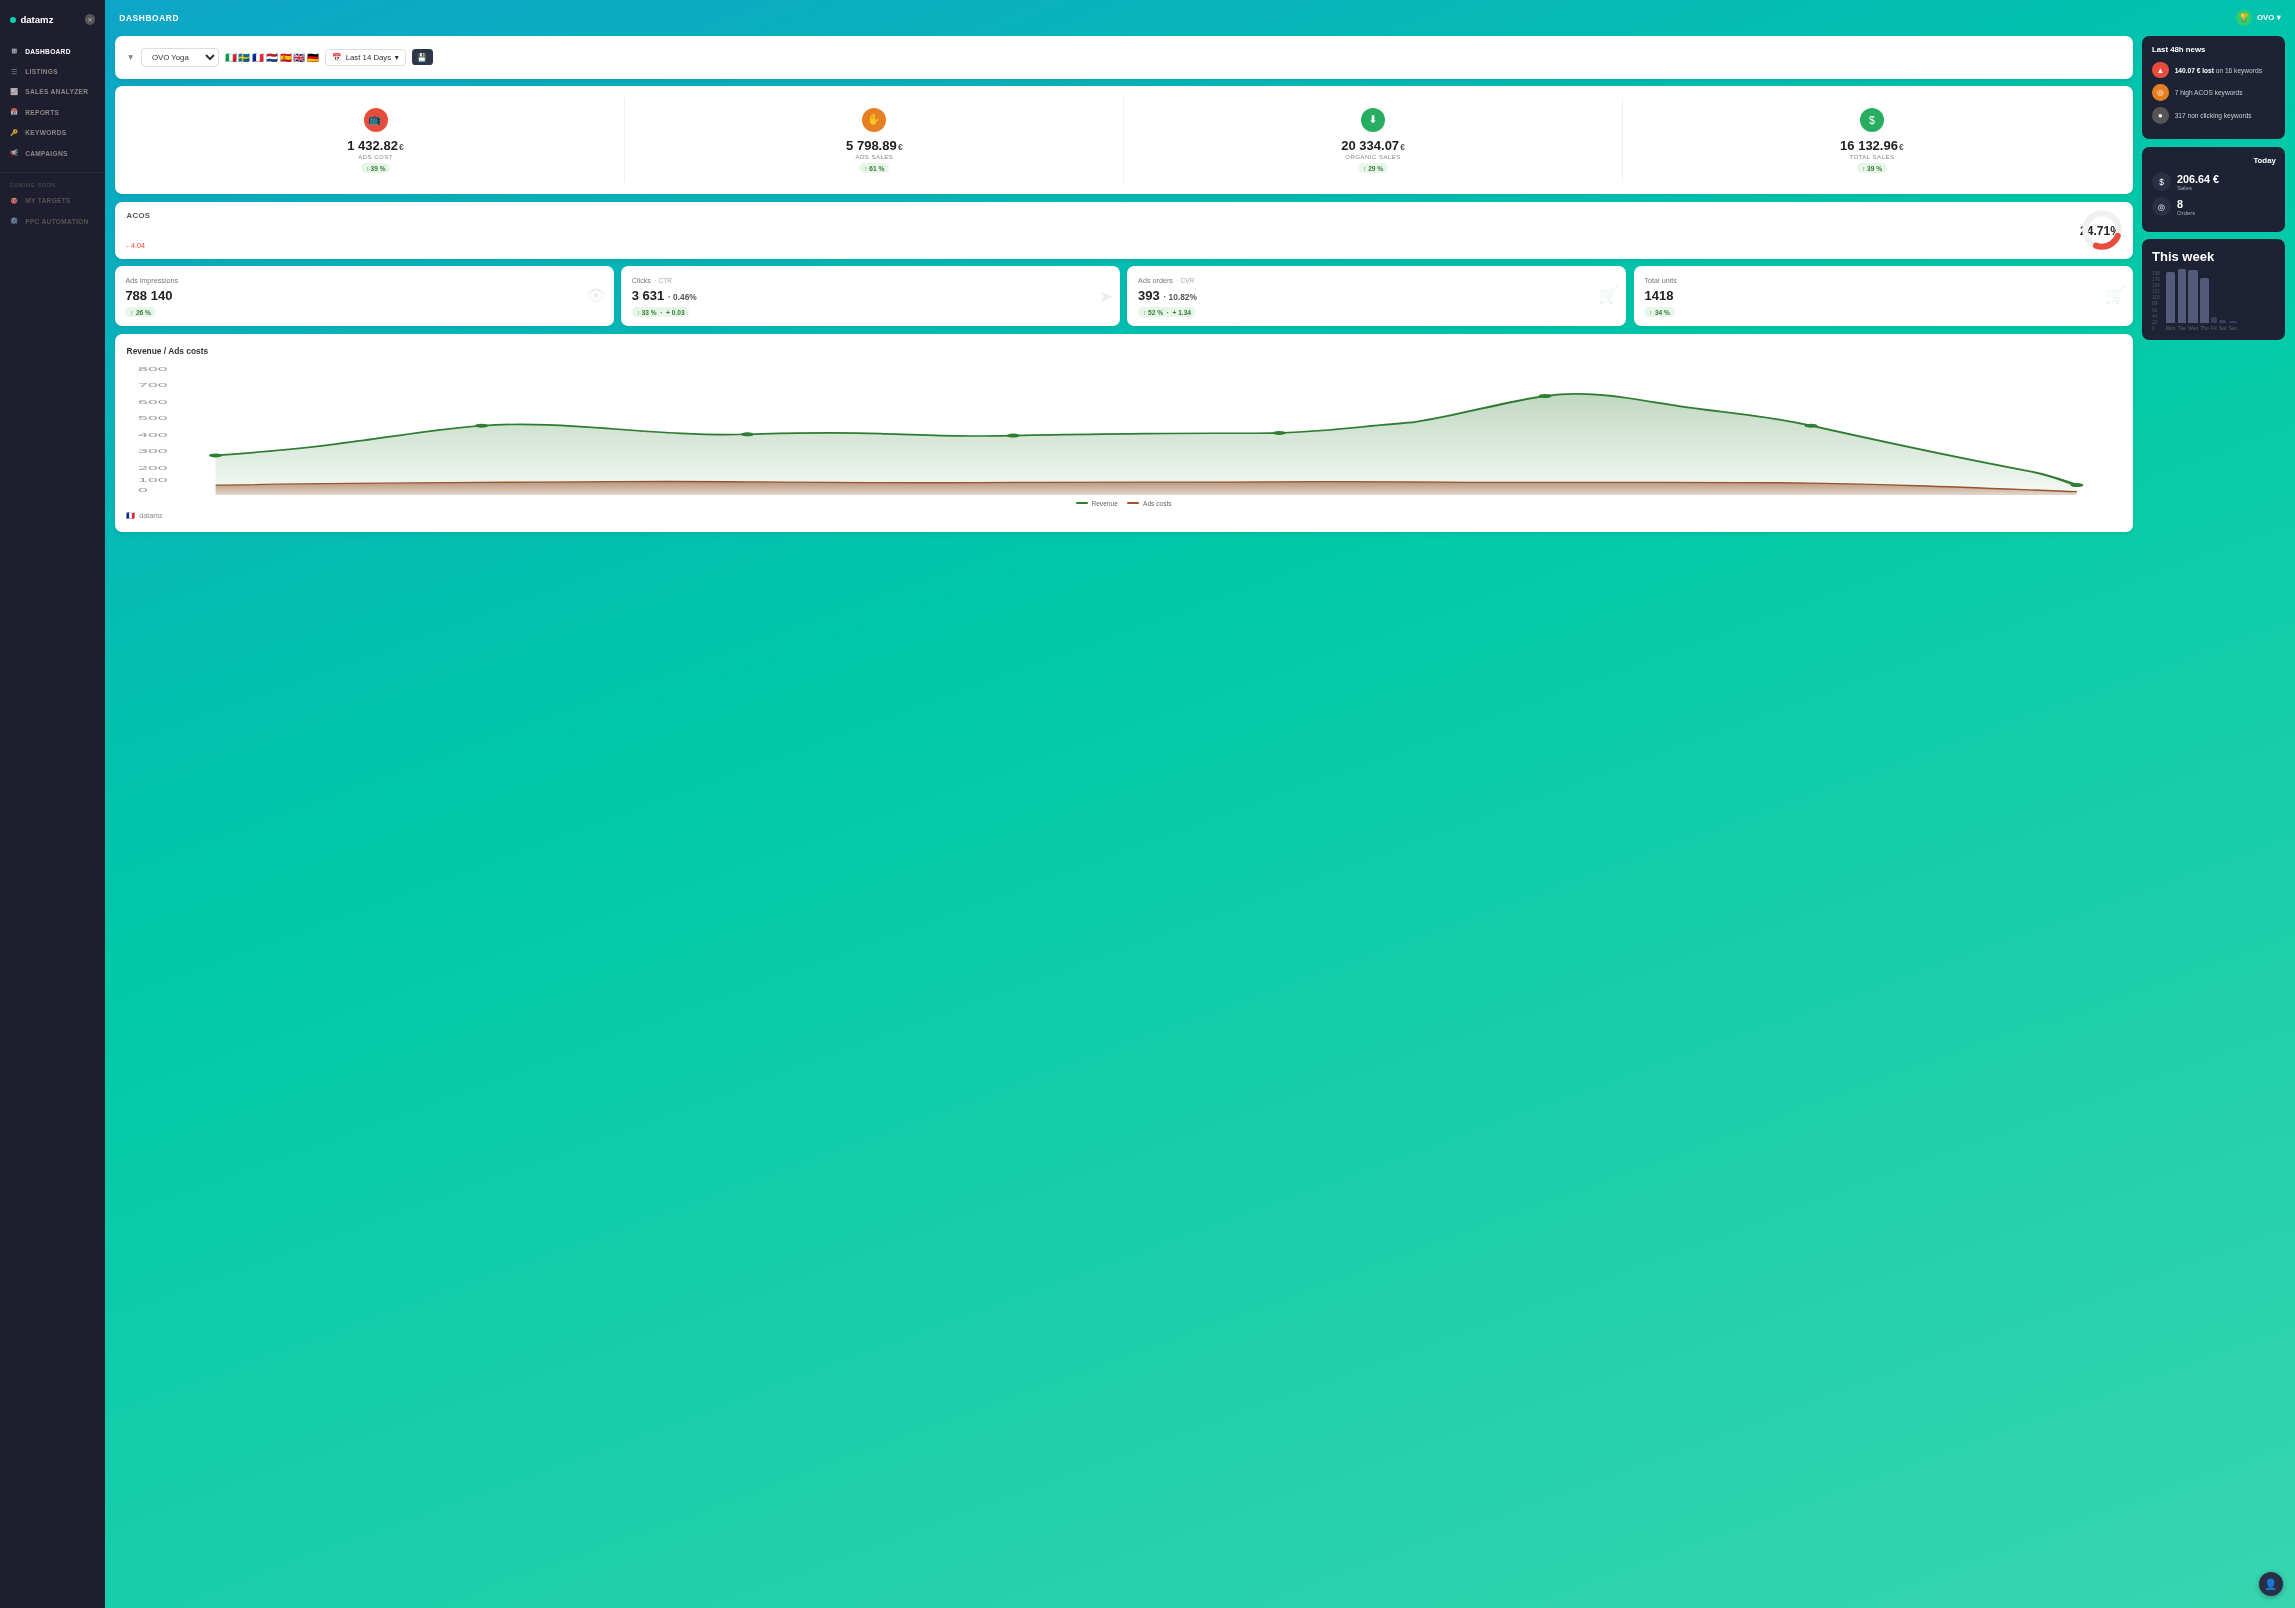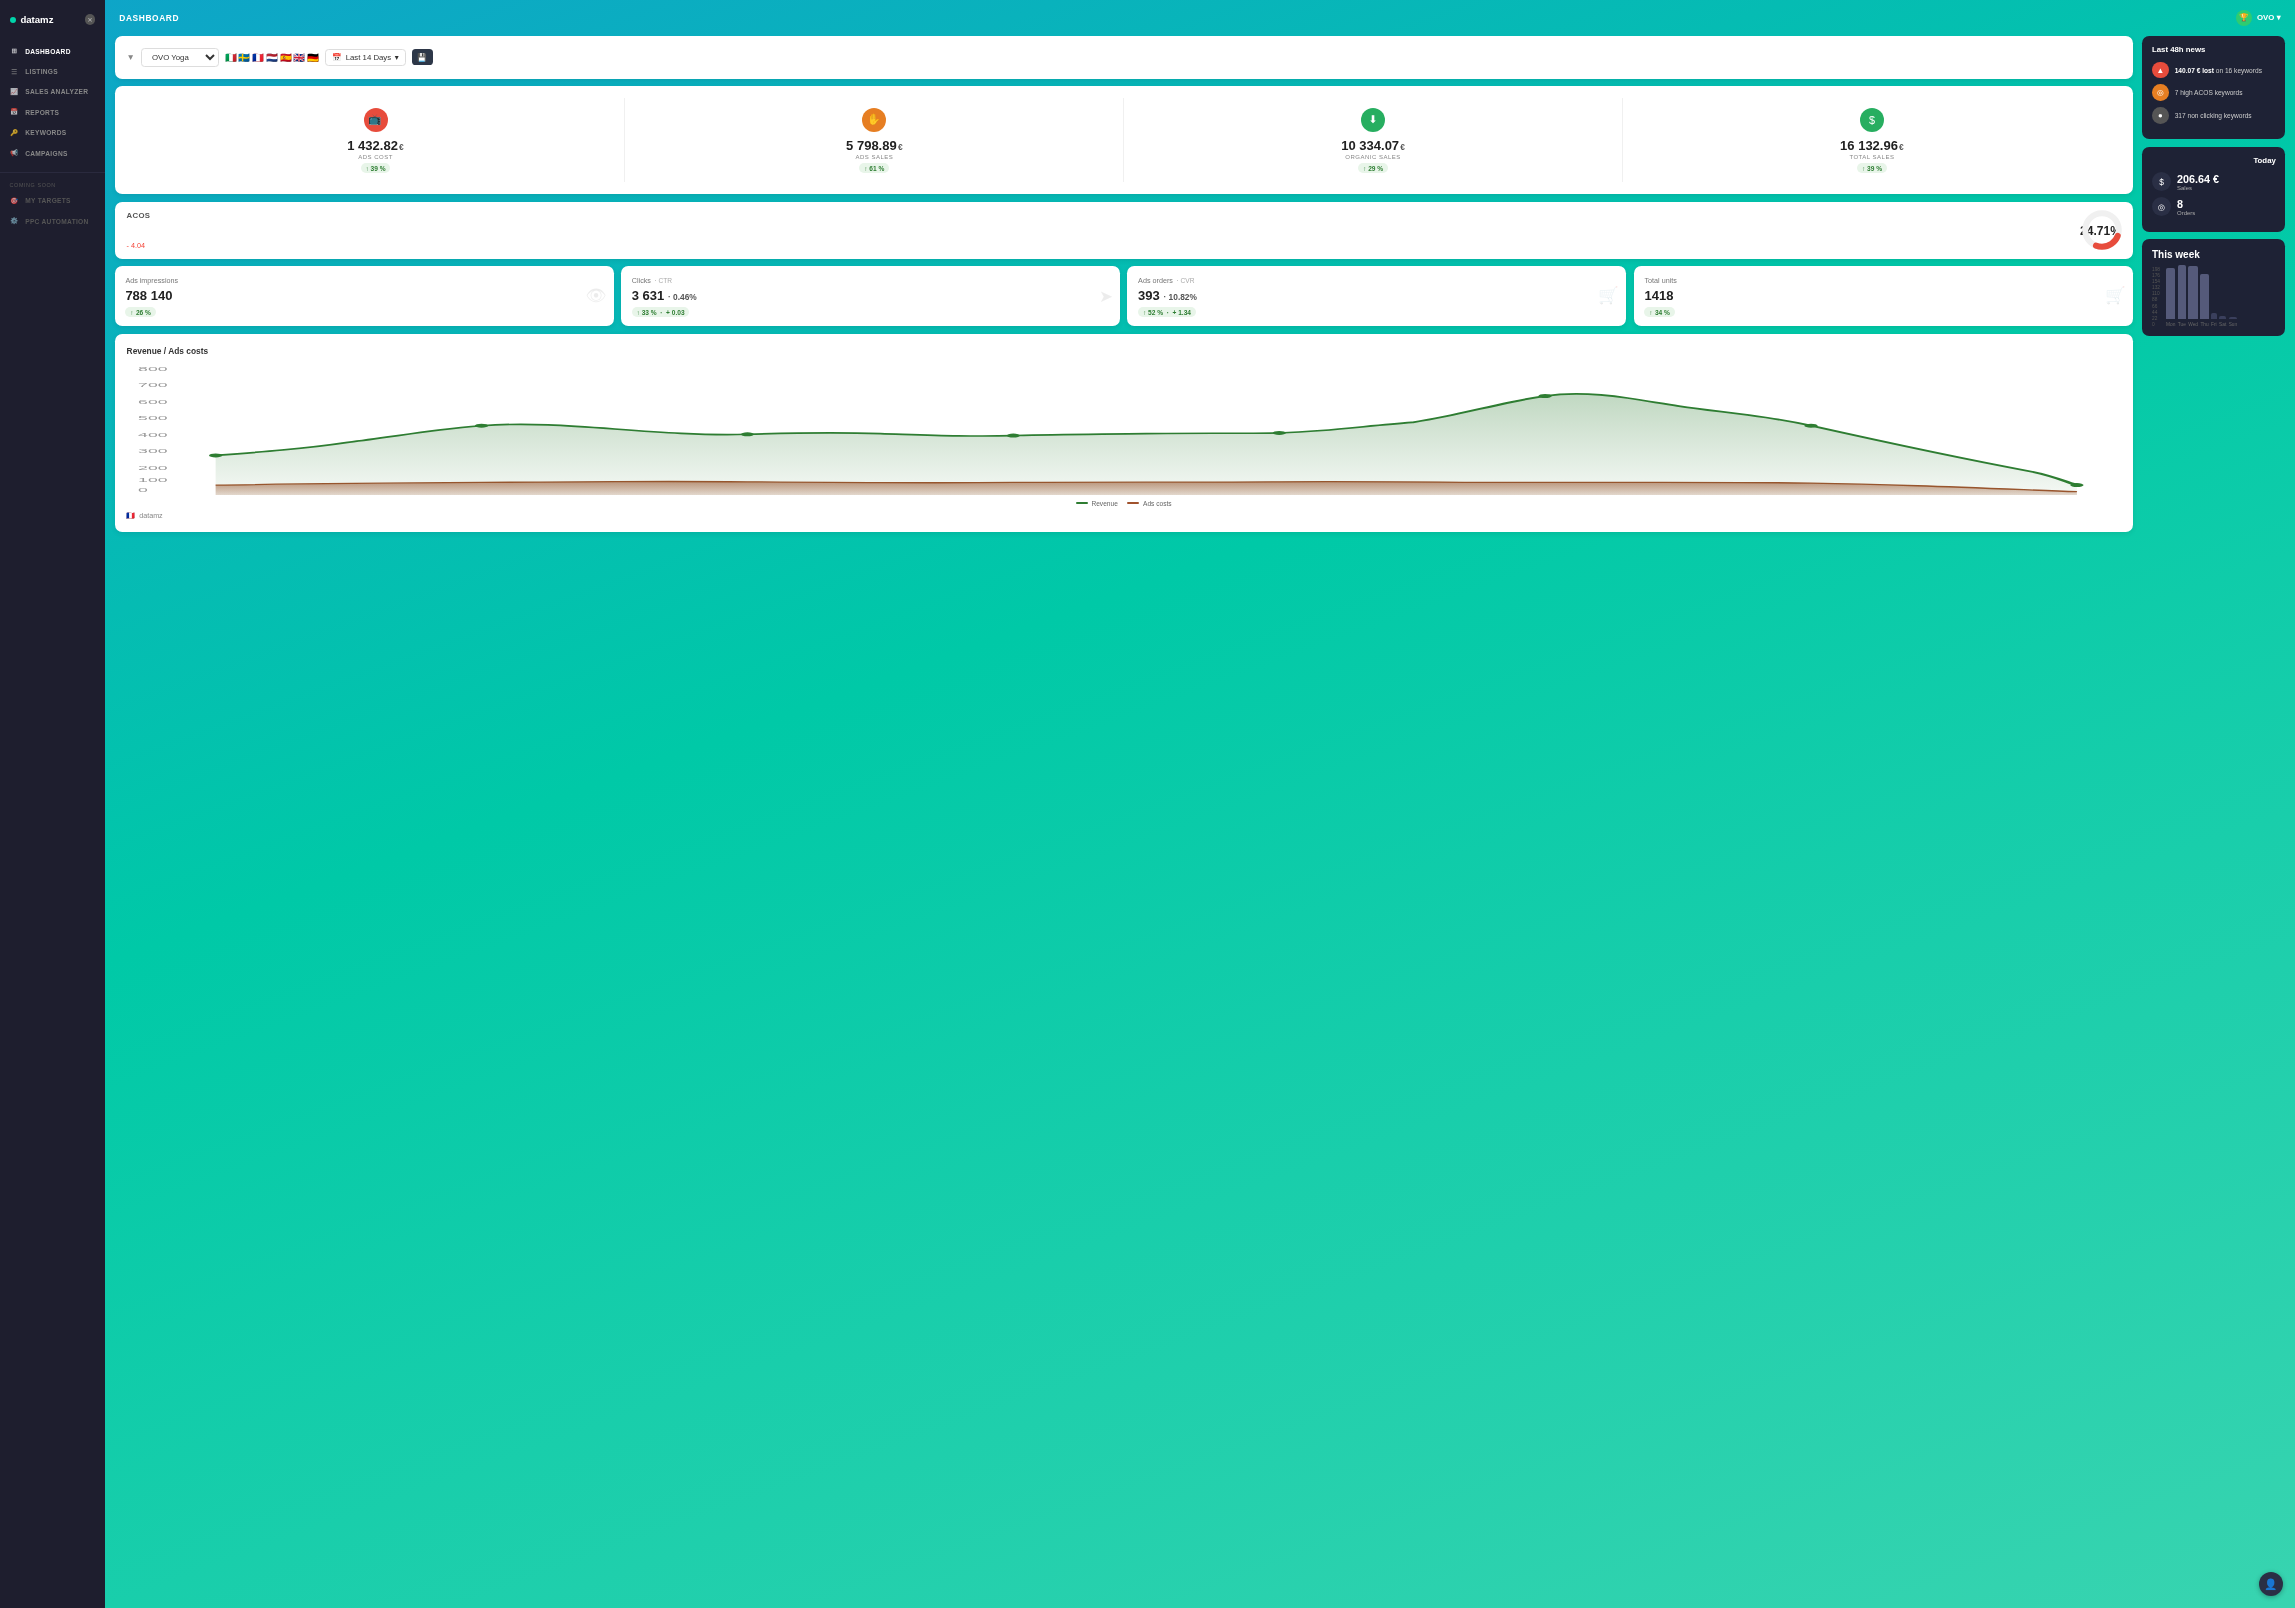--- a/index.html
+++ b/index.html
@@ -158,21 +158,21 @@
 
     .today-card { background: #1e2235; border-radius: 7.2px; padding: 9.6px; color: white; }
     .today-title { font-size: 7.8px; font-weight: 700; margin-bottom: 7.2px; text-align: right; }
     .today-item { display: flex; align-items: center; gap: 6px; margin-bottom: 6px; }
     .today-icon { width: 19px; height: 19px; border-radius: 50%; background: #2a2f45; display: flex; align-items: center; justify-content: center; font-size: 8.4px; flex-shrink: 0; }
     .today-info { }
     .today-value { font-size: 10.8px; font-weight: 700; color: white; }
     .today-label { font-size: 6px; color: #aaa; }
 
     .week-card { background: #1e2235; border-radius: 7.2px; padding: 9.6px; color: white; }
-    .week-title { font-size: 10px; font-weight: 700; margin-bottom: 7.2px; }
+    .week-title { font-size: 13px; font-weight: 700; margin-bottom: 7.2px; }
     .bar-chart { display: flex; align-items: flex-end; gap: 2.4px; height: 60px; }
     .bar-group { display: flex; flex-direction: column; align-items: center; gap: 1.8px; flex: 1; }
     .bar { background: #3a3f5c; border-radius: 1.8px 1.8px 0 0; width: 100%; min-height: 1.2px; }
     .bar.active { background: #555a7a; }
     .bar-label { font-size: 4.8px; color: #666; margin-top: 1.2px; }
     .y-axis { display: flex; flex-direction: column; justify-content: space-between; height: 60px; margin-right: 2.4px; }
     .y-label { font-size: 4.8px; color: #555; }
 
     .user-avatar { width: 24px; height: 24px; background: #2a2f45; border-radius: 50%; display: flex; align-items: center; justify-content: center; font-size: 10.8px; color: #888; cursor: pointer; position: fixed; bottom: 12px; right: 12px; box-shadow: 0 1.2px 4.8px rgba(0,0,0,0.3); }
 
@@ -300,21 +300,21 @@
           <div class="stat-label">ADS SALES</div>
           <div class="stat-badge">
             <span>↑</span> 
               <span>61 %</span>
           </div>
         </div>
 
         <div class="stat-item">
           <div class="stat-icon" style="background:#27ae60;">⬇</div>
           <div class="stat-value">
-            <span>10 334.07</span><span class="currency">€</span>
+            <span>20 334.07</span><span class="currency">€</span>
           </div>
           <div class="stat-label">ORGANIC SALES</div>
           <div class="stat-badge">
             <span>↑</span> 
               <span>29 %</span>
           </div>
         </div>
 
         <div class="stat-item">
           <div class="stat-icon" style="background:#27ae60;">$</div>

